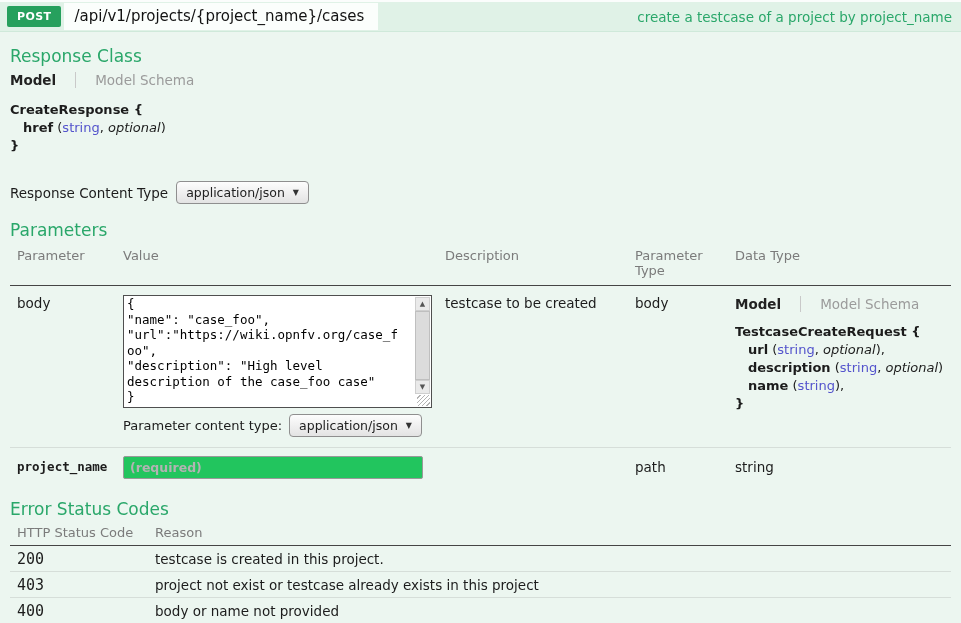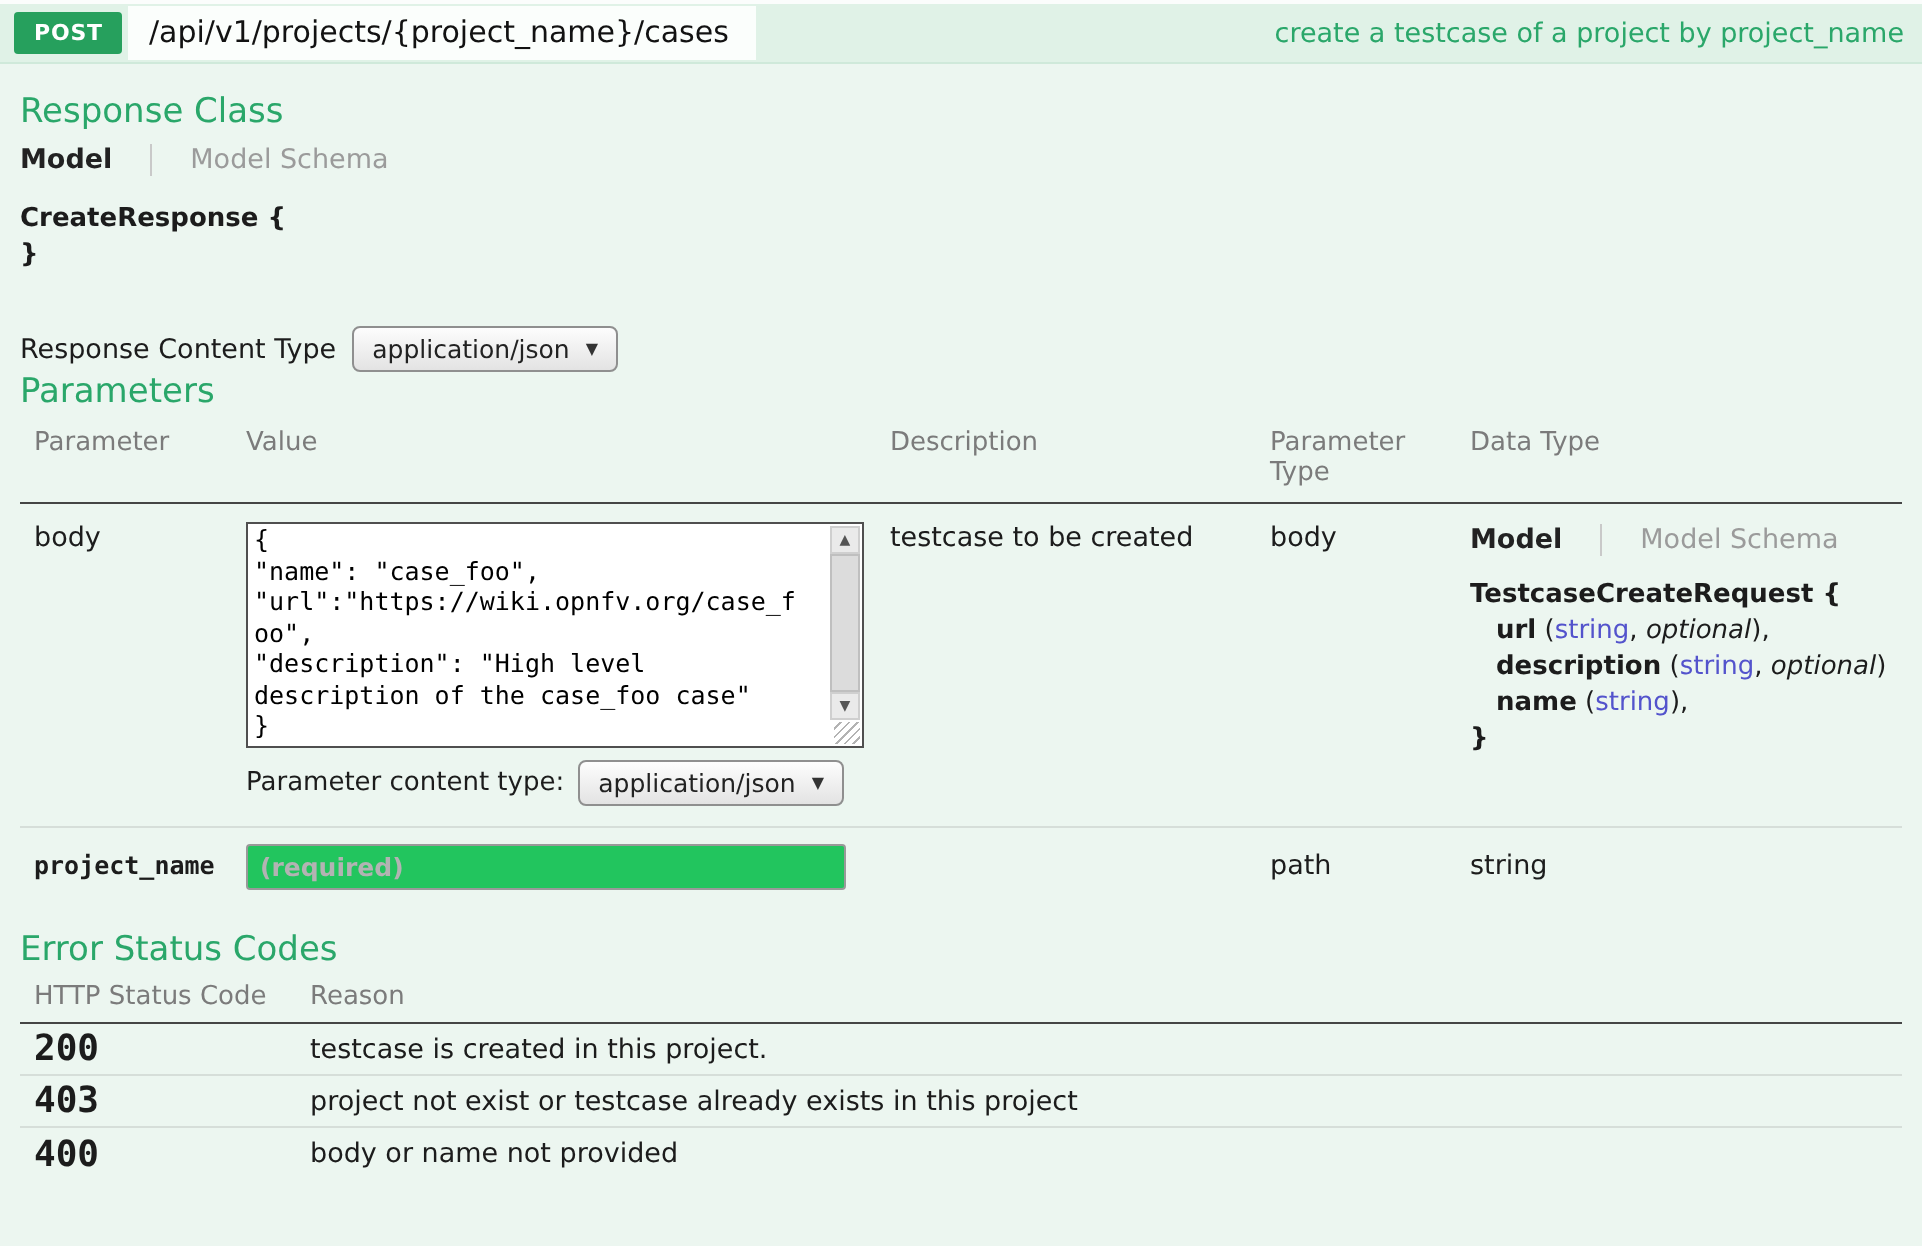--- a/index.html
+++ b/index.html
@@ -22,21 +22,21 @@
   }
   .path-wrap {
     background:#fbfefc; margin-left:3px; padding:4px 14px 5px 10px;
     font-size:15px; color:#121212; cursor:pointer; white-space:nowrap;
   }
   .summary-link { margin-left:auto; color:#2aa76a; font-size:13.5px; text-decoration:none; cursor:pointer; }
 
   .content { padding:0 10px; }
 
   h2.section { color:#2aa76a; font-size:17px; font-weight:normal; margin:14px 0 5px 0; }
-  h2.params { margin-top:0; margin-bottom:8px; }
+  h2.params { margin-top:16px; margin-bottom:8px; }
   h2.errors { margin-top:14px; margin-bottom:6px; }
 
   
   .tabs { display:flex; align-items:center; gap:19px; height:18px; }
   .tab { cursor:pointer; font-size:13.5px; }
   .tab.active { color:#222; font-weight:bold; }
   .tab.inactive { color:#9b9b9b; }
   .tab-divider { width:1px; height:16px; background:#c9c9c9; }
 
   
@@ -97,21 +97,21 @@
     font-family:"DejaVu Sans","Liberation Sans",sans-serif;
   }
   .pn-input::placeholder { color:#b3b3b3; font-weight:bold; opacity:1; }
 
   
   .grid2 { display:grid; grid-template-columns:145px 1fr; }
   .grid2 > :first-child { padding-left:7px; }
   .etable-head { color:#7b7b7b; font-size:13px; padding-bottom:5px; border-bottom:1px solid #454545; }
   .erow { align-items:center; min-height:26px; font-size:13.5px; color:#1c1c1c; }
   .erow:not(:last-of-type) { border-bottom:1px solid #d6ded9; }
-  .ecode { font-family:"DejaVu Sans Mono","Liberation Mono",monospace; font-size:18px;font-weight:bold; }
+  .ecode { font-family:"DejaVu Sans Mono","Liberation Mono",monospace; font-size:15px; }
 </style>
 </head>
 <body>
 
 <div class="top-strip"></div>
 
 <div class="endpoint-bar">
   <span class="method-badge">POST</span>
   <span class="path-wrap">/api/v1/projects/{project_name}/cases</span>
   <a class="summary-link">create a testcase of a project by project_name</a>
@@ -120,20 +120,21 @@
 <div class="content">
 
   <h2 class="section">Response Class</h2>
   <div class="tabs">
     <span class="tab active">Model</span>
     <span class="tab-divider"></span>
     <span class="tab inactive">Model Schema</span>
   </div>
   <div class="signature">
     <div class="sig-title">CreateResponse {</div>
+    <div class="sig-field"><span class="fname">href</span><span> (</span><span class="ptype">string</span><span>, </span><span class="qual">optional</span><span>)</span></div>
     <div class="sig-close">}</div>
   </div>
 
   <div class="rct">
     <span>Response Content Type</span>
     <span class="select">
       <span>application/json</span>
       <span class="select-arrow">▼</span>
     </span>
   </div>

